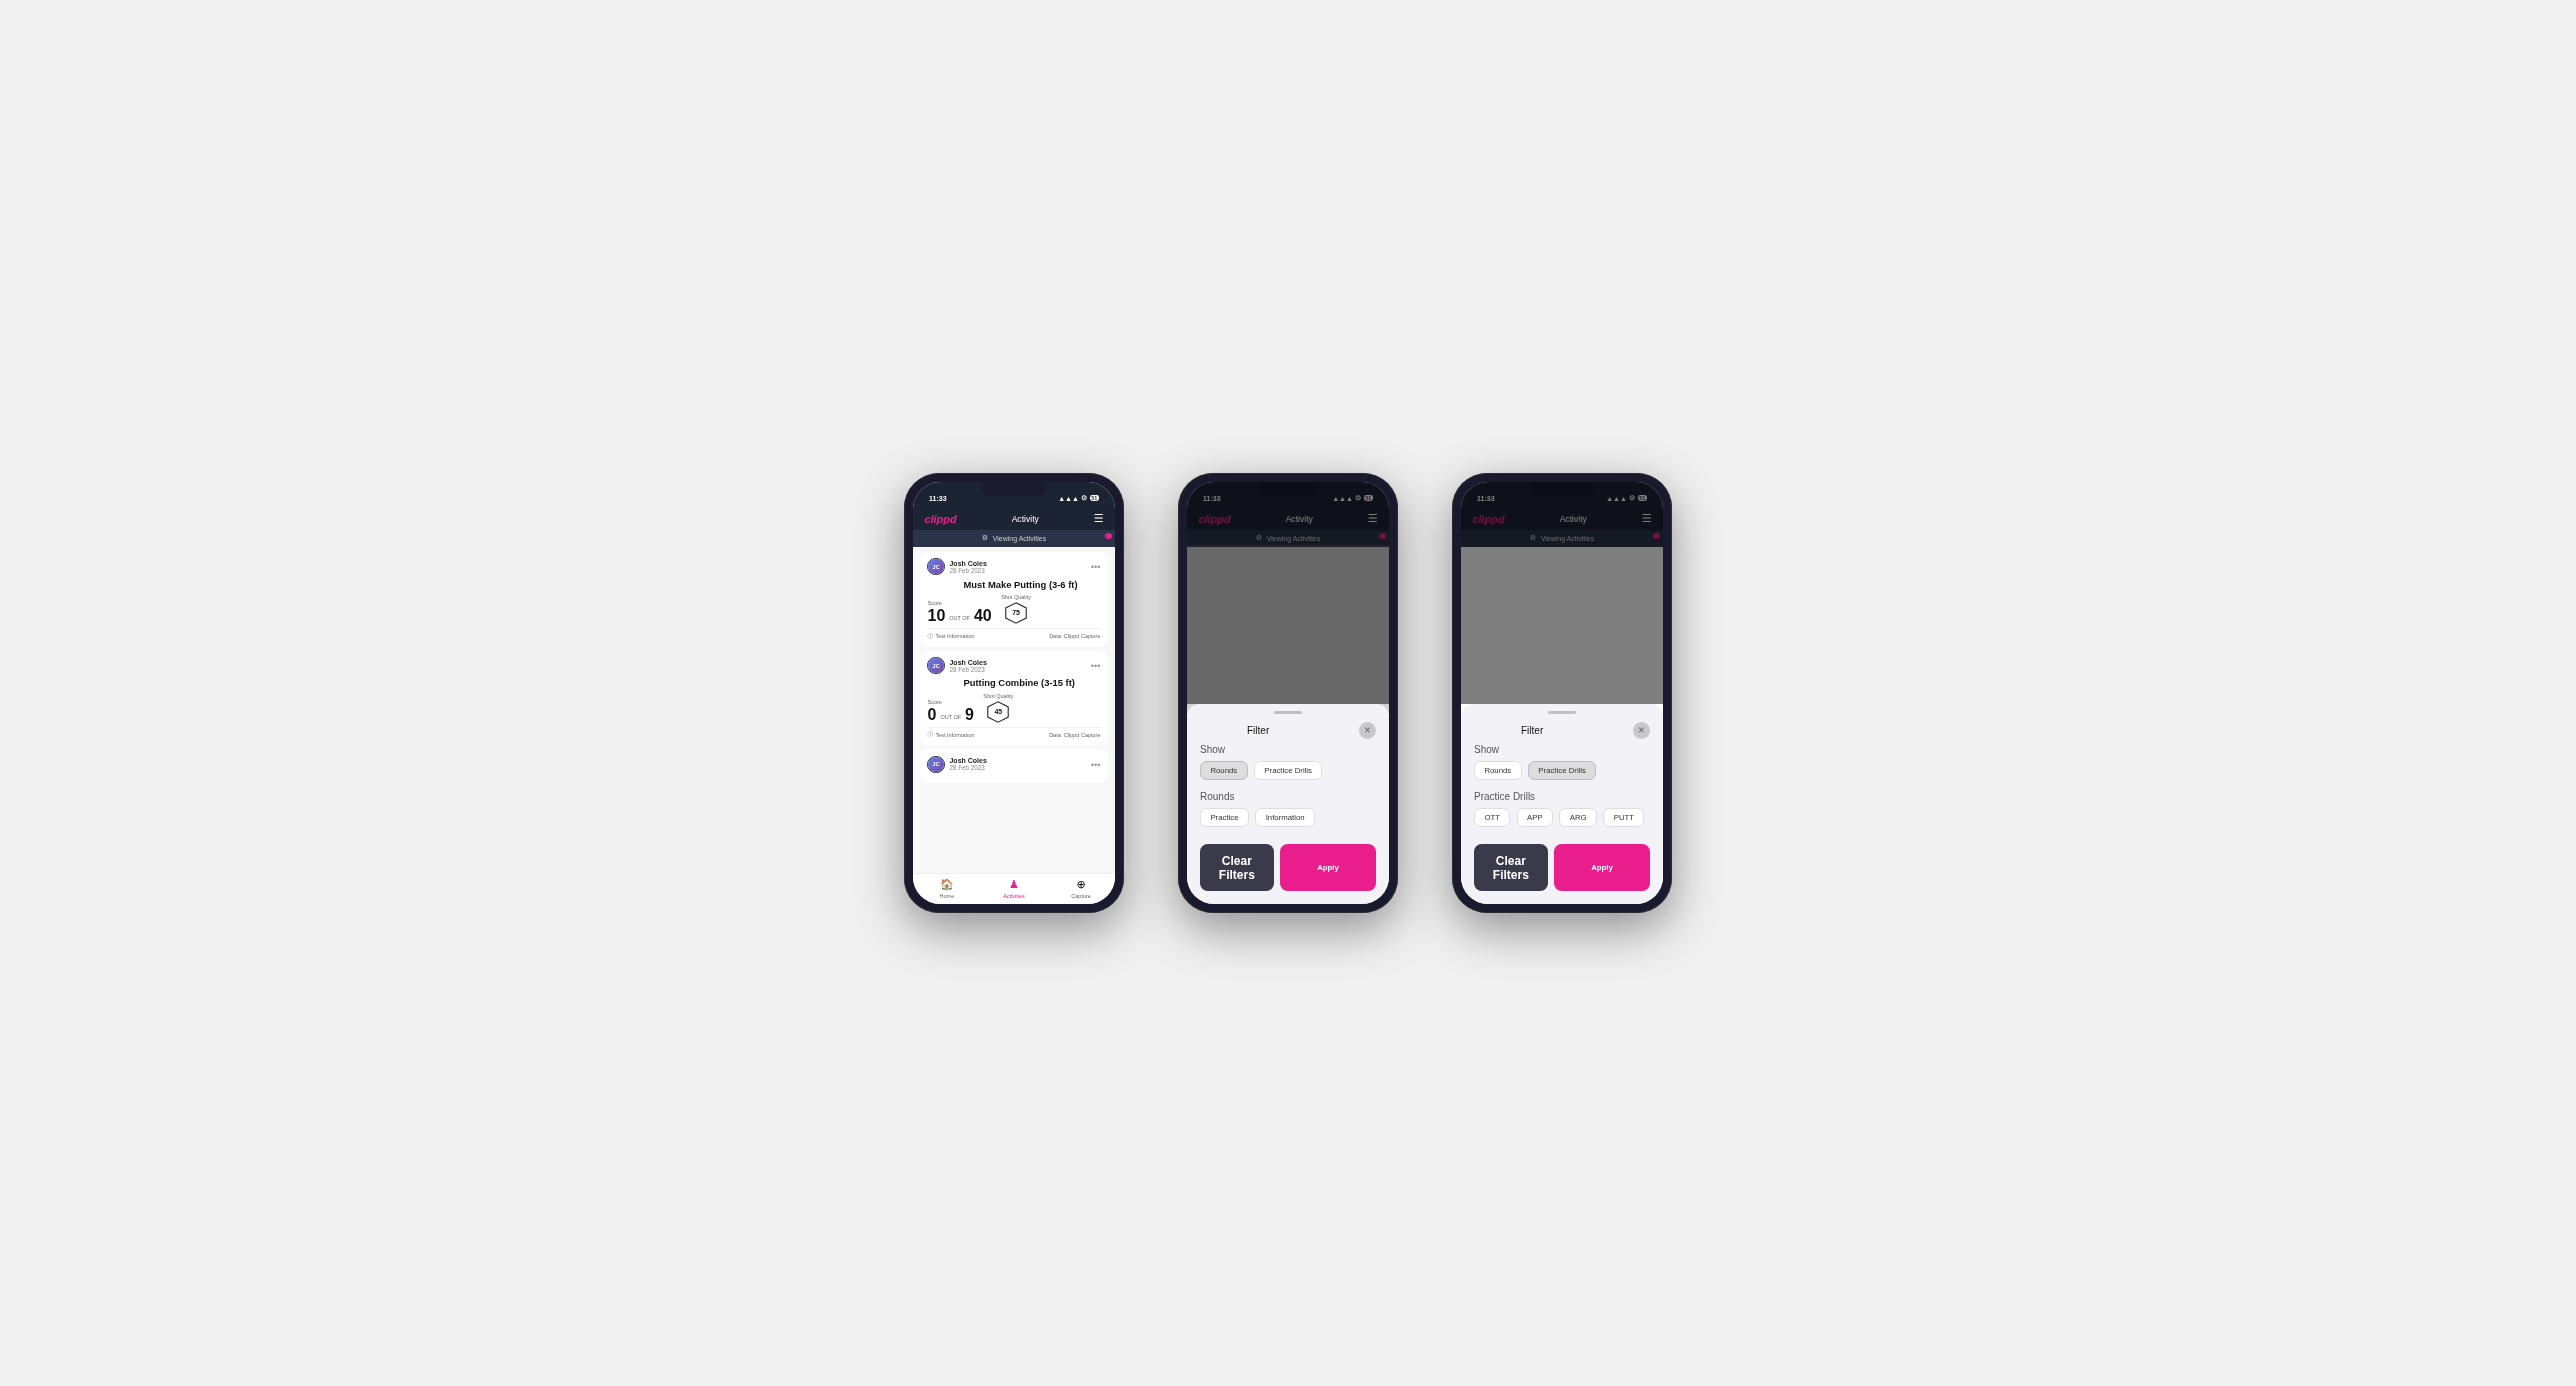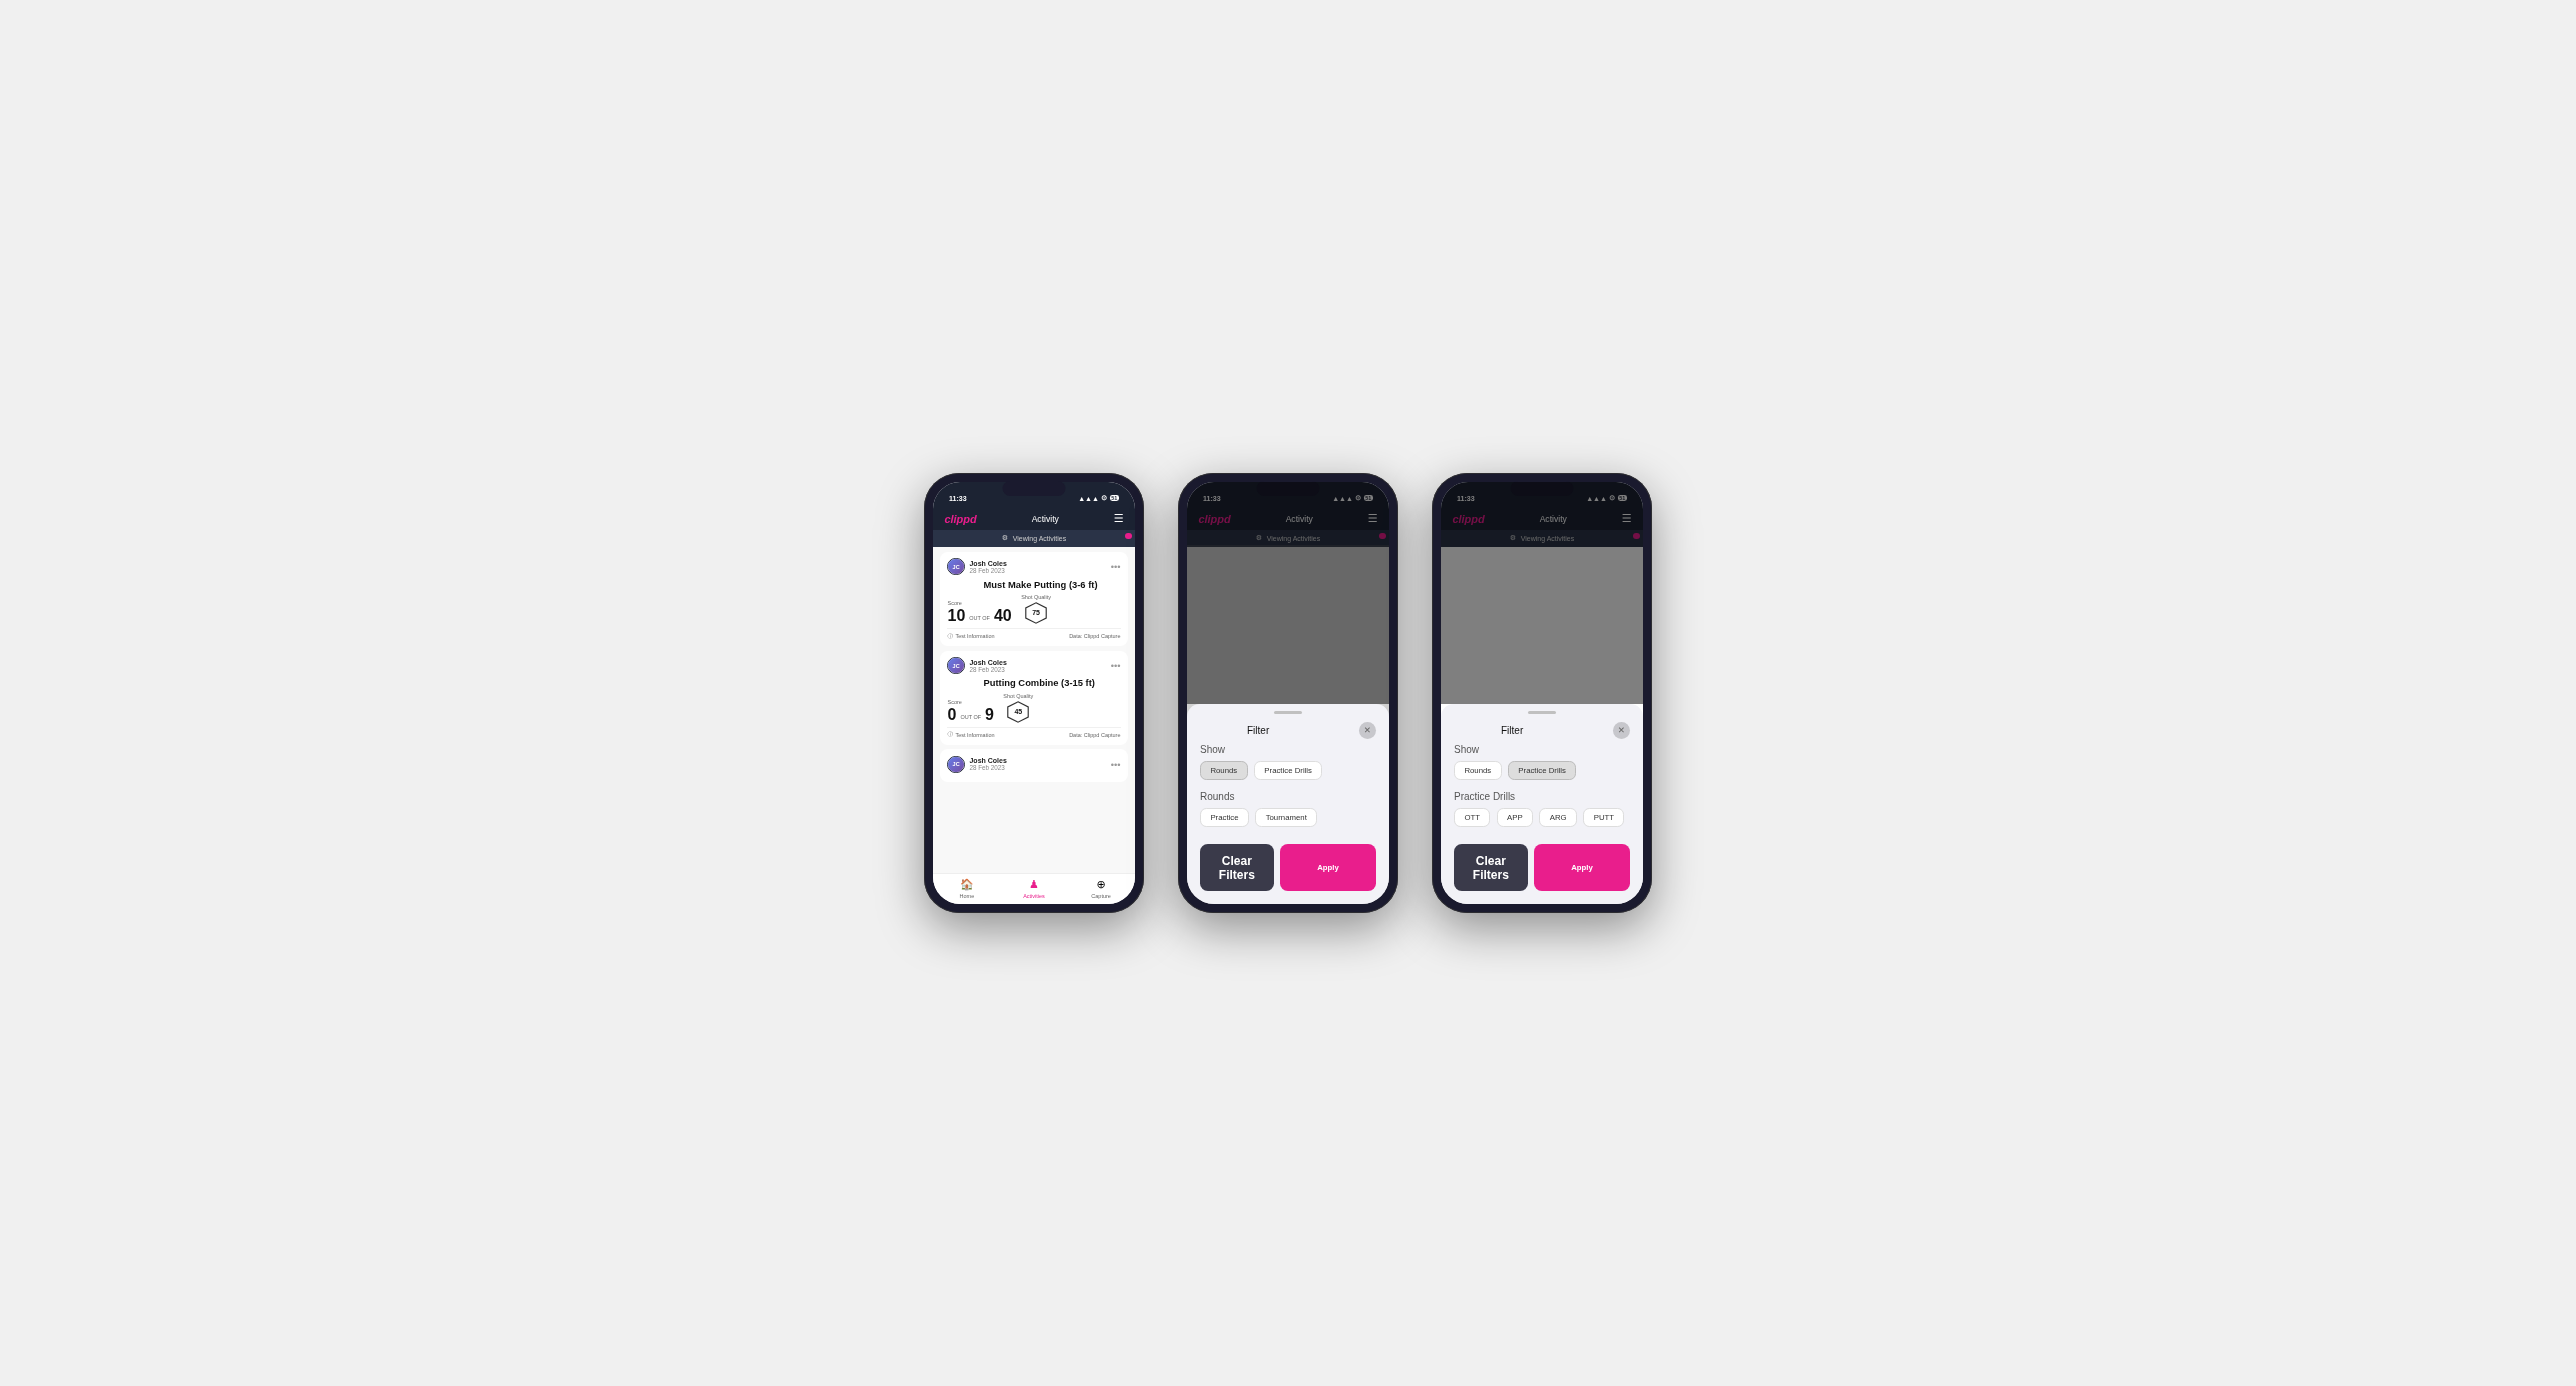--- a/index.html
+++ b/index.html
@@ -6,21 +6,21 @@
     body {
       background: #f0f0f0;
       display: flex;
       justify-content: center;
       align-items: center;
       min-height: 100vh;
       font-family: -apple-system, BlinkMacSystemFont, 'Segoe UI', sans-serif;
     }
     .scene {
       display: flex;
-      gap: 34px;
+      gap: 54px;
       align-items: center;
       padding: 47px 31px;
     }
 
     
     .phone {
       width: 220px;
       height: 440px;
       background: #1a1a2e;
       border-radius: 35px;
@@ -586,21 +586,21 @@
           </div>
           <div class="filter-body">
             <div class="filter-section-label">Show</div>
             <div class="filter-chips">
               <div class="chip active">Rounds</div>
               <div class="chip">Practice Drills</div>
             </div>
             <div class="filter-section-label">Rounds</div>
             <div class="filter-chips">
               <div class="chip">Practice</div>
-              <div class="chip">Tournament</div>
+              <div class="chip">Information</div>
             </div>
           </div>
           <div class="filter-actions">
             <button class="btn-clear">Clear Filters</button>
             <button class="btn-apply">Apply</button>
           </div>
         </div>
       </div>
     </div>
   </div>

